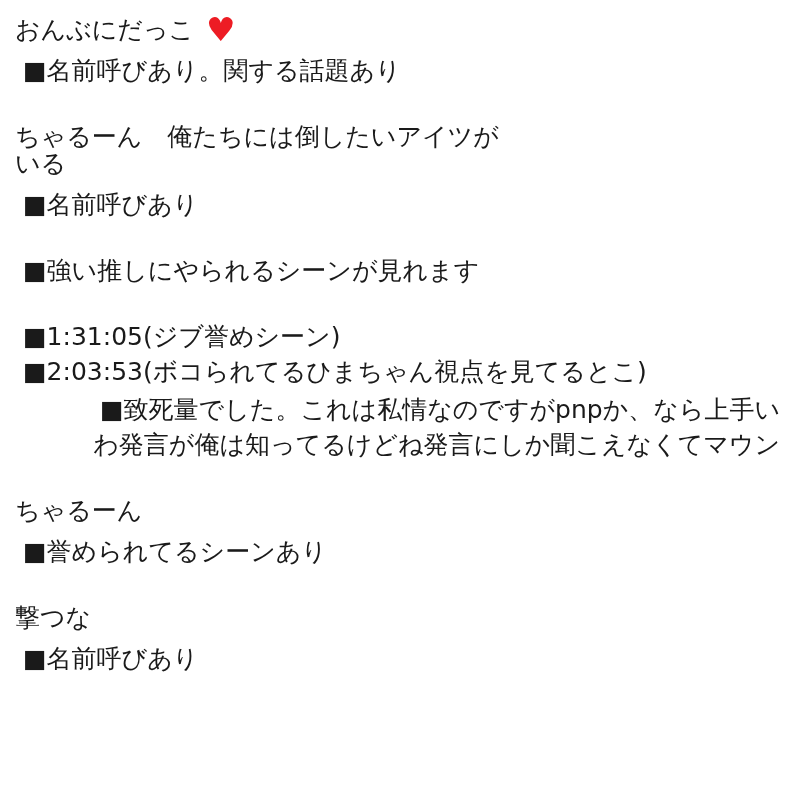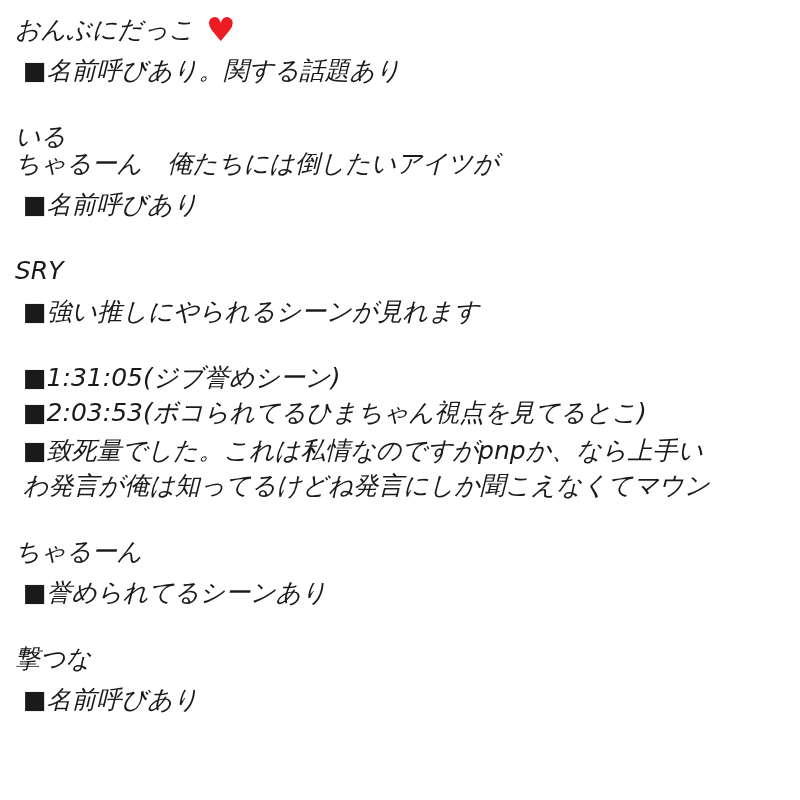--- a/index.html
+++ b/index.html
@@ -12,21 +12,20 @@
     width: 800px;
     height: 800px;
     box-sizing: border-box;
     padding: 16px 12px 0 15px;
     background: #ffffff;
     color: #1a1a1a;
     font-family: "DejaVu Sans", sans-serif;
     font-size: 25px;
     line-height: 27px;
     overflow: hidden;
-    font-style: italic;
   }
   .section {
     margin: 0 0 39px 0;
   }
   .title {
     margin: 0 0 14px 0;
     font-size: 25px;
     font-weight: normal;
     line-height: 27px;
     white-space: pre-wrap;
@@ -40,39 +39,39 @@
     line-height: 27px;
     margin-left: 12px;
     vertical-align: -3px;
   }
   .line {
     margin: 8px;
     white-space: pre-wrap;
   }
   .paragraph {
     margin-top: 11px;
+    text-align: right;
   }
 </style>
 </head>
 <body>
 
 <div class="page">
 
   <div class="section">
     <h2 class="title"><span>おんぶにだっこ</span><span class="heart">♥</span></h2>
     <p class="line">■名前呼びあり。関する話題あり</p>
   </div>
 
   <div class="section">
-    <h2 class="title"><span class="title-line">いる</span><span class="title-line">ちゃるーん　俺たちには倒したいアイツが</span></h2>
+    <h2 class="title"><span class="title-line">ちゃるーん　俺たちには倒したいアイツが</span><span class="title-line">いる</span></h2>
     <p class="line">■名前呼びあり</p>
   </div>
 
   <div class="section">
-    <h2 class="title"><span>SRY</span></h2>
     <p class="line">■強い推しにやられるシーンが見れます</p>
   </div>
 
   <div class="section">
     <p class="line">■1:31:05(ジブ誉めシーン)</p>
     <p class="line">■2:03:53(ボコられてるひまちゃん視点を見てるとこ)</p>
     <div class="paragraph">
       <p class="line">■致死量でした。これは私情なのですがpnpか、なら上手い</p>
       <p class="line">わ発言が俺は知ってるけどね発言にしか聞こえなくてマウン</p>
     </div>

